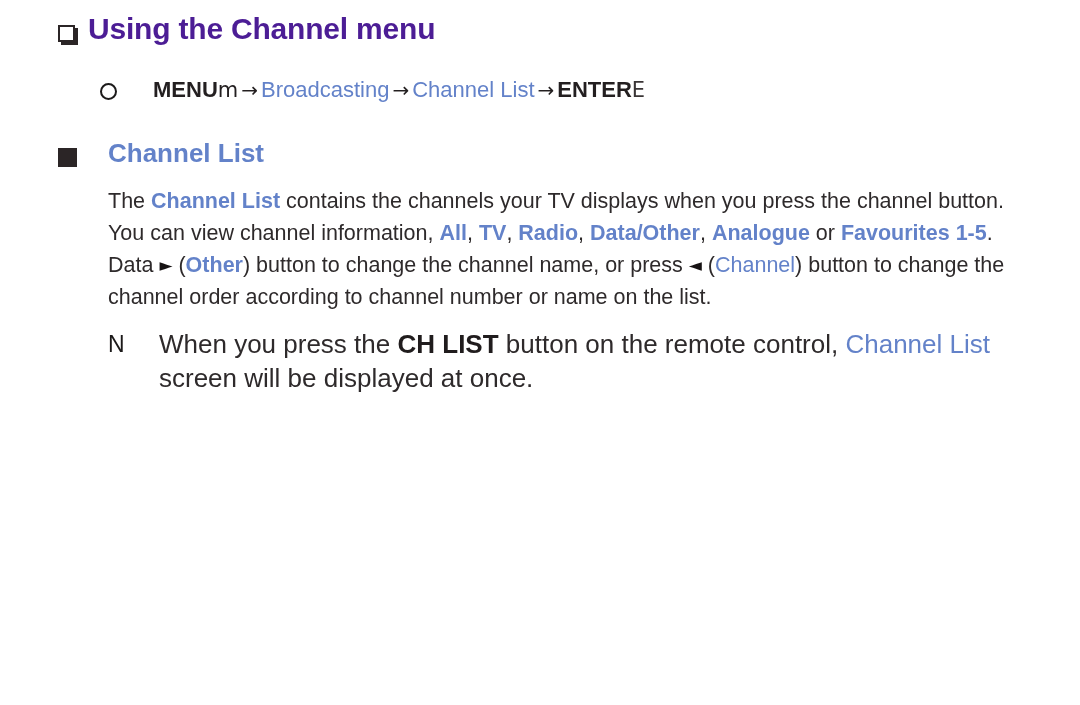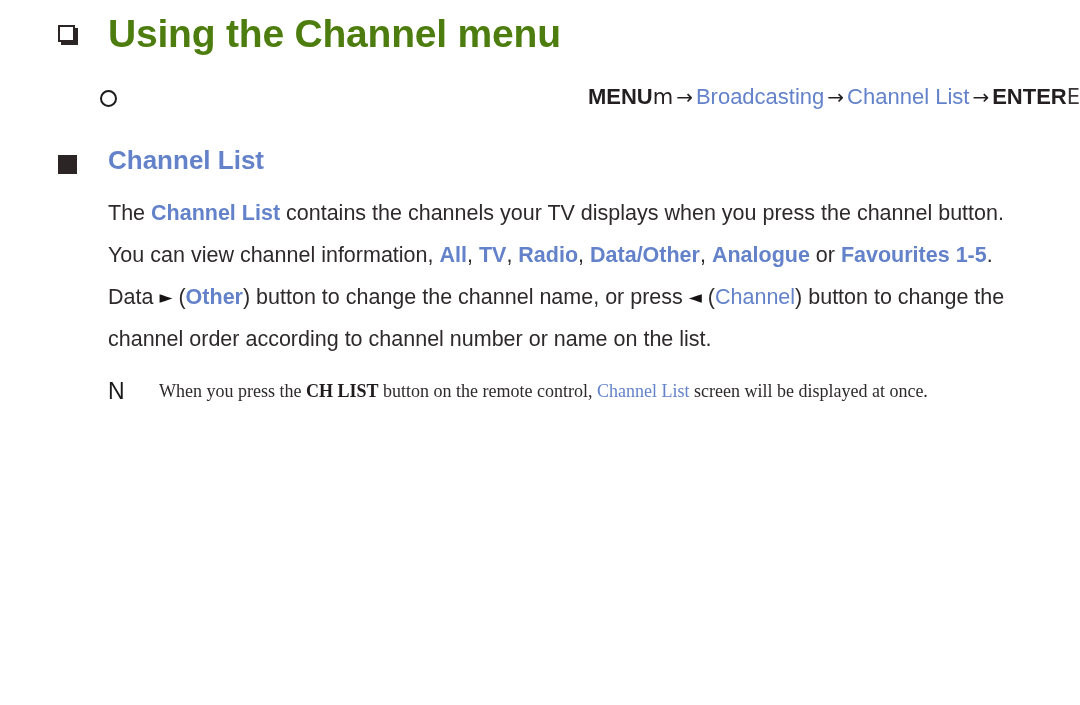--- a/index.html
+++ b/index.html
@@ -43,35 +43,33 @@
     left: 0;
     top: 13px;
     width: 17px;
     height: 17px;
     background: #ffffff;
     border: 2.5px solid #2b2526;
     box-shadow: 3px 3px 0 0 #2b2526;
     box-sizing: border-box;
   }
   .title-text {
-    font-size: 39px;
+    font-size: 30px;
     font-weight: bold;
     line-height: 1.15;
     letter-spacing: -0.2px;
-    color: #4d7c0f;
-    margin-left: 20px;
+    color: #4c1d95;
   }
 
   
   .menu-row {
     display: flex;
     align-items: flex-start;
     margin-left: 100px;
     margin-top: 25px;
-    justify-content: space-between;
   }
   .circle-bullet {
     flex: 0 0 17px;
     width: 17px;
     height: 17px;
     border: 2.6px solid #1c1a1a;
     border-radius: 50%;
     box-sizing: border-box;
     margin-top: 8px;
   }
@@ -126,21 +124,21 @@
   }
 
   
   .body-block {
     margin-left: 108px;
     margin-right: 48px;
     margin-top: 16px;
   }
   .para {
     font-size: 21.5px;
-    line-height: 42px;
+    line-height: 32px;
     color: #2e2a2b;
     max-width: 925px;
     text-align: left;
   }
   .para + .para { margin-top: 0px; }
 
   .tri {
     font-family: "DejaVu Sans", sans-serif;
     font-size: 17px;
     vertical-align: 1px;
@@ -159,25 +157,24 @@
     flex: 0 0 20px;
     font-size: 23px;
     font-weight: normal;
     font-family: "Liberation Sans", sans-serif;
     color: #1c1a1a;
     line-height: 34px;
     text-align: left;
   }
   .note-text {
     margin-left: 31px;
-    font-size: 18px;
+    font-size: 26px;
     line-height: 34px;
     color: #2e2a2b;
     max-width: 875px;
-    font-family: Liberation Serif, serif;
   }
   .note-text .b { font-weight: bold; color: #201c1d; }
 </style>
 </head>
 <body>
 
 <div class="page">
 
   <div class="title-row">
     <div class="title-bullet">

